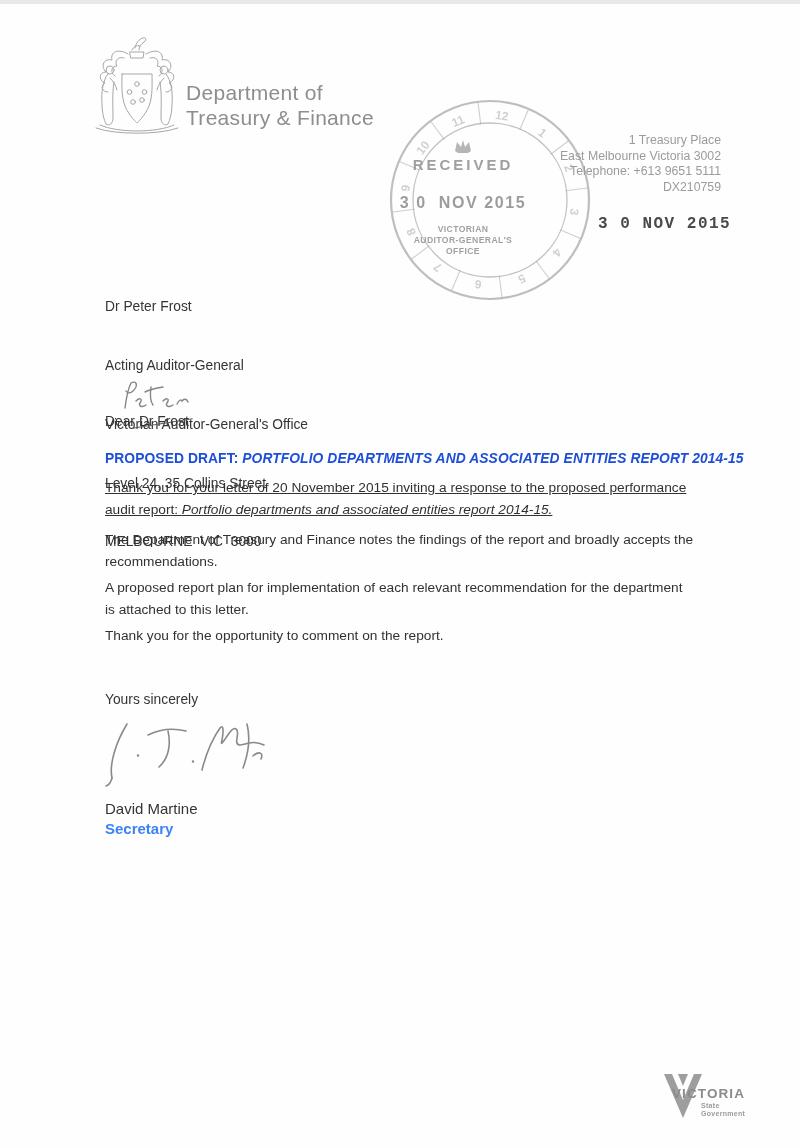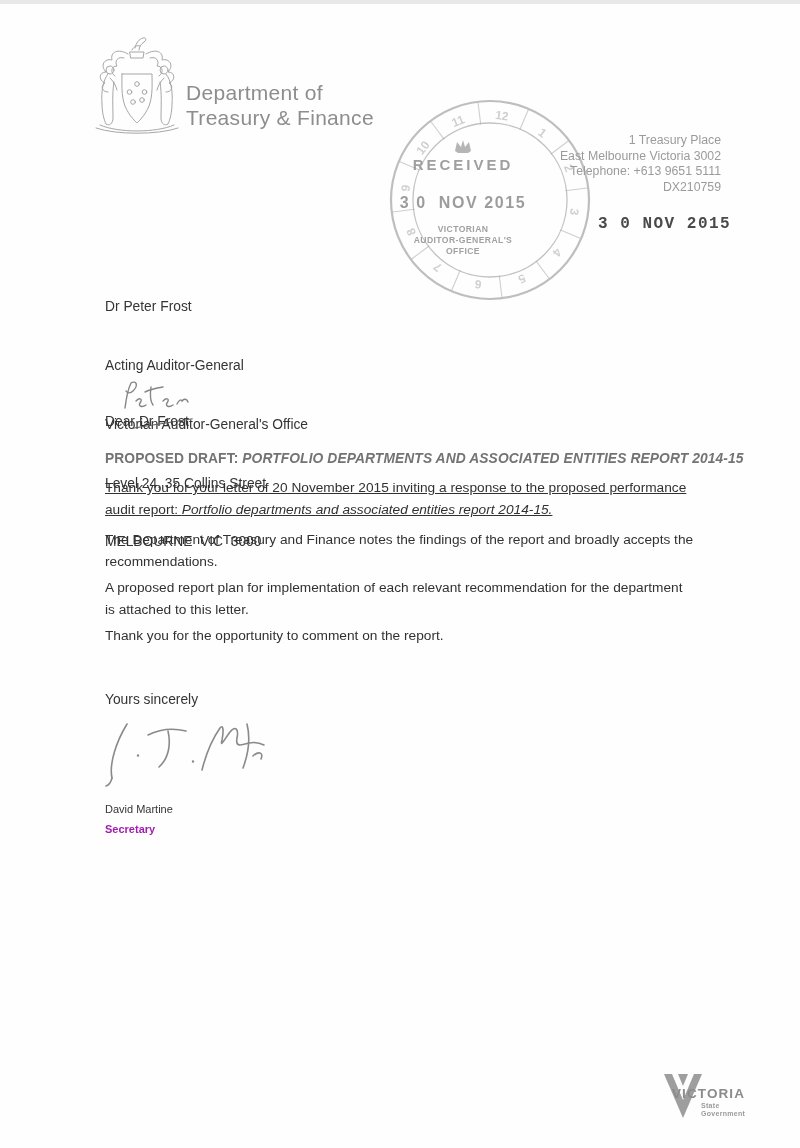--- a/index.html
+++ b/index.html
@@ -41,34 +41,34 @@
   
   .recipient { position:absolute; left:105px; top:254px; font-size:13.8px; line-height:19.6px; white-space:pre; }
   .hand-peter { position:absolute; left:118px; top:375px; }
   .hidden-text { position:absolute; opacity:0; font-size:1px; pointer-events:none; }
   .dear-line { position:absolute; left:105px; top:410px; font-size:13.8px; }
   .struck { position:relative; display:inline-block; margin-left:4px; }
   .struck::after {
     content:""; position:absolute; left:-7px; right:-4px; top:57%;
     border-top:1.7px solid #5d5d5d; transform:rotate(-9deg);
   }
-  .subject { position:absolute; left:105px; top:447px; font-size:13.8px; font-weight:bold; color:#737373; letter-spacing:0.1px; }
+  .subject { position:absolute; left:105px; top:447px; font-size:13.8px; font-weight:bold; color:#1d4ed8; letter-spacing:0.1px; }
   .subject .subj-title { font-style:italic; }
   .para {
     position:absolute; left:105px; width:660px;
     font-size:13.7px; line-height:22px; white-space:pre-line; color:#313131;
   }
   .p1 { top:473px;text-decoration:underline; } .p2 { top:525px; } .p3 { top:573px; } .p4 { top:621px; }
   .italic { font-style:italic; }
   .valediction { position:absolute; left:105px; top:688px; font-size:13.8px; }
   .signature { position:absolute; left:96px; top:710px; }
   .signature path { fill:none; stroke:#8a8a8a; stroke-width:1.6; stroke-linecap:round; }
   .hand-stroke { fill:none; stroke:#868686; stroke-width:1.4; stroke-linecap:round; }
-  .signatory { position:absolute; left:105px; top:795px; font-size:11px; line-height:20px; }
-  .signatory .sig-title { font-weight:bold; color:#a21caf; }
+  .signatory { position:absolute; left:105px; top:795px; font-size:15px; line-height:20px; }
+  .signatory .sig-title { font-weight:bold; color:#3b82f6; }
   
   .footer-logo { position:absolute; left:663px; top:1069px; width:95px; height:50px; }
   .vic-triangle { position:absolute; left:0; top:0; }
   .vic-word {
     position:absolute; left:9px; top:13px;
     font-size:13.5px; font-weight:bold; letter-spacing:1.1px; color:#8b8b8b;
   }
   .vic-sub {
     position:absolute; left:38px; top:29px;
     font-size:7px; line-height:7.6px; font-weight:bold; letter-spacing:0.3px; color:#9a9a9a;

